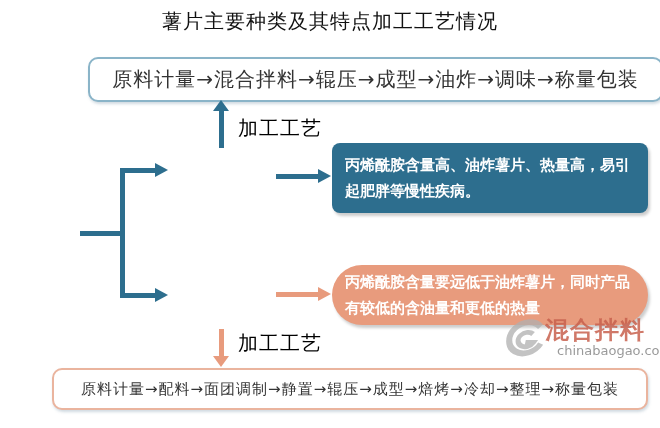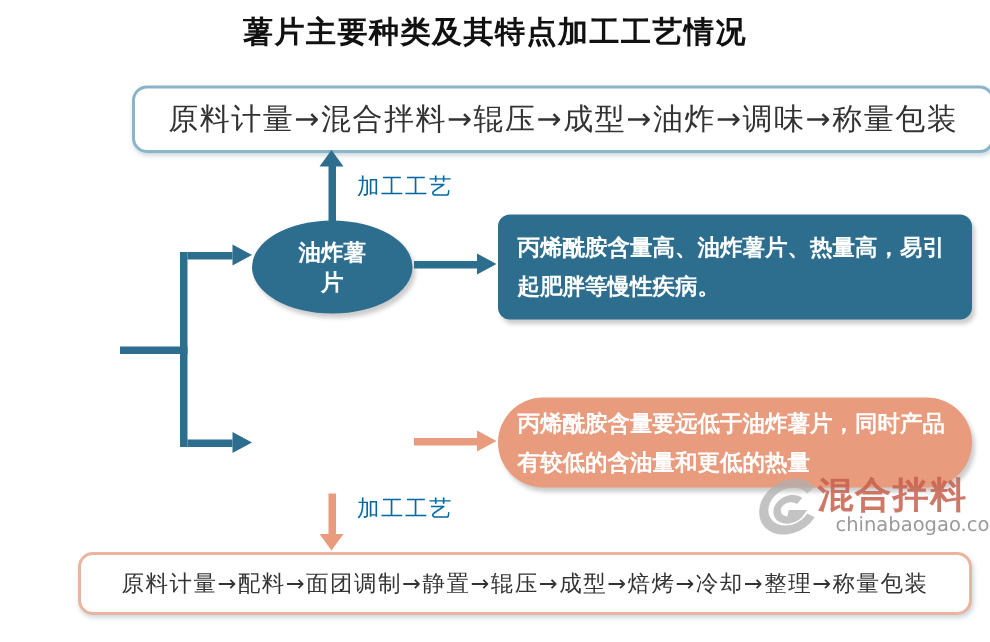--- a/index.html
+++ b/index.html
@@ -7,21 +7,21 @@
     --salmon:#e89b7d;
     --top-box-border:#8ab4c8;
     --bottom-box-border:#eab49e;
     --watermark-text:#c8614e;
   }
   html,body{margin:0;padding:0;background:#fff;}
   body{font-family:"DejaVu Sans","Liberation Sans",sans-serif;}
   .stage{position:relative;width:660px;height:428px;background:#fff;overflow:hidden;}
 
   .title{position:absolute;top:8px;left:0;width:100%;text-align:center;
-    font-size:20px;font-weight:bold;color:#111;letter-spacing:1px;}
+    font-size:20px;font-weight:normal;color:#111;letter-spacing:1px;}
 
   .flowbox{position:absolute;background:#fff;border-radius:10px;
     display:flex;align-items:center;justify-content:center;
     font-size:15px;color:#333;letter-spacing:1px;
     box-shadow:1px 2px 3px rgba(120,150,170,.35);}
   .flowbox.top{left:88px;top:57px;width:571px;height:41px;border:2px solid var(--top-box-border);font-size:20px;}
   .flowbox.bottom{left:52px;top:368px;width:592px;height:38px;border:2px solid var(--bottom-box-border);}
 
   .rootbox{position:absolute;left:33px;top:182px;width:47px;height:106px;
     background:var(--teal);border-radius:10px;display:flex;align-items:center;justify-content:center;
@@ -43,21 +43,21 @@
 
   .shaft{position:absolute;}
   .shaft.teal{background:var(--teal);}
   .shaft.salmon{background:var(--salmon);}
   .tri{position:absolute;width:0;height:0;}
   .tri.up{border-left:8px solid transparent;border-right:8px solid transparent;border-bottom:11px solid var(--teal);}
   .tri.down{border-left:8px solid transparent;border-right:8px solid transparent;border-top:11px solid var(--salmon);}
   .tri.right-teal{border-top:7px solid transparent;border-bottom:7px solid transparent;border-left:13px solid var(--teal);}
   .tri.right-salmon{border-top:7px solid transparent;border-bottom:7px solid transparent;border-left:13px solid var(--salmon);}
 
-  .arrow-label{position:absolute;font-size:15px;color:#0369a1;letter-spacing:1px;font-family:Liberation Mono, monospace;}
+  .arrow-label{position:absolute;font-size:20px;color:#000000;letter-spacing:1px;font-family:Liberation Mono, monospace;}
 
   .watermark-logo{position:absolute;left:498px;top:318px;width:48px;height:44px;opacity:.75;}
   .watermark-name{position:absolute;left:545px;top:314px;font-size:24px;font-weight:bold;
     color:var(--watermark-text);letter-spacing:1px;opacity:.85;}
   .watermark-url{position:absolute;left:557px;top:343px;font-size:13px;color:#9a9a9a;}
 </style>
 </head>
 <body>
 
 <div class="stage">
@@ -73,23 +73,20 @@
   <div class="arrow-label" style="left:238px;top:115px;">加工工艺</div>
 
 
   <div class="shaft teal" style="left:80px;top:231px;width:45px;height:5px;"></div>
   <div class="shaft teal" style="left:120px;top:168px;width:5px;height:130px;"></div>
   <div class="shaft teal" style="left:125px;top:168px;width:30px;height:5px;"></div>
   <div class="tri right-teal" style="left:155px;top:163px;"></div>
   <div class="shaft teal" style="left:125px;top:293px;width:30px;height:5px;"></div>
   <div class="tri right-teal" style="left:155px;top:288px;"></div>
 
-  <div class="ellipse fried">
-    <span class="wrap">油炸薯片</span>
-  </div>
 
   <div class="shaft teal" style="left:276px;top:174px;width:42px;height:5px;"></div>
   <div class="tri right-teal" style="left:318px;top:169px;"></div>
 
   <div class="descbox fried">
     <span>丙烯酰胺含量高、油炸薯片、热量高，易引起肥胖等慢性疾病。</span>
   </div>
 
 
   <div class="shaft salmon" style="left:276px;top:292px;width:42px;height:5px;"></div>

